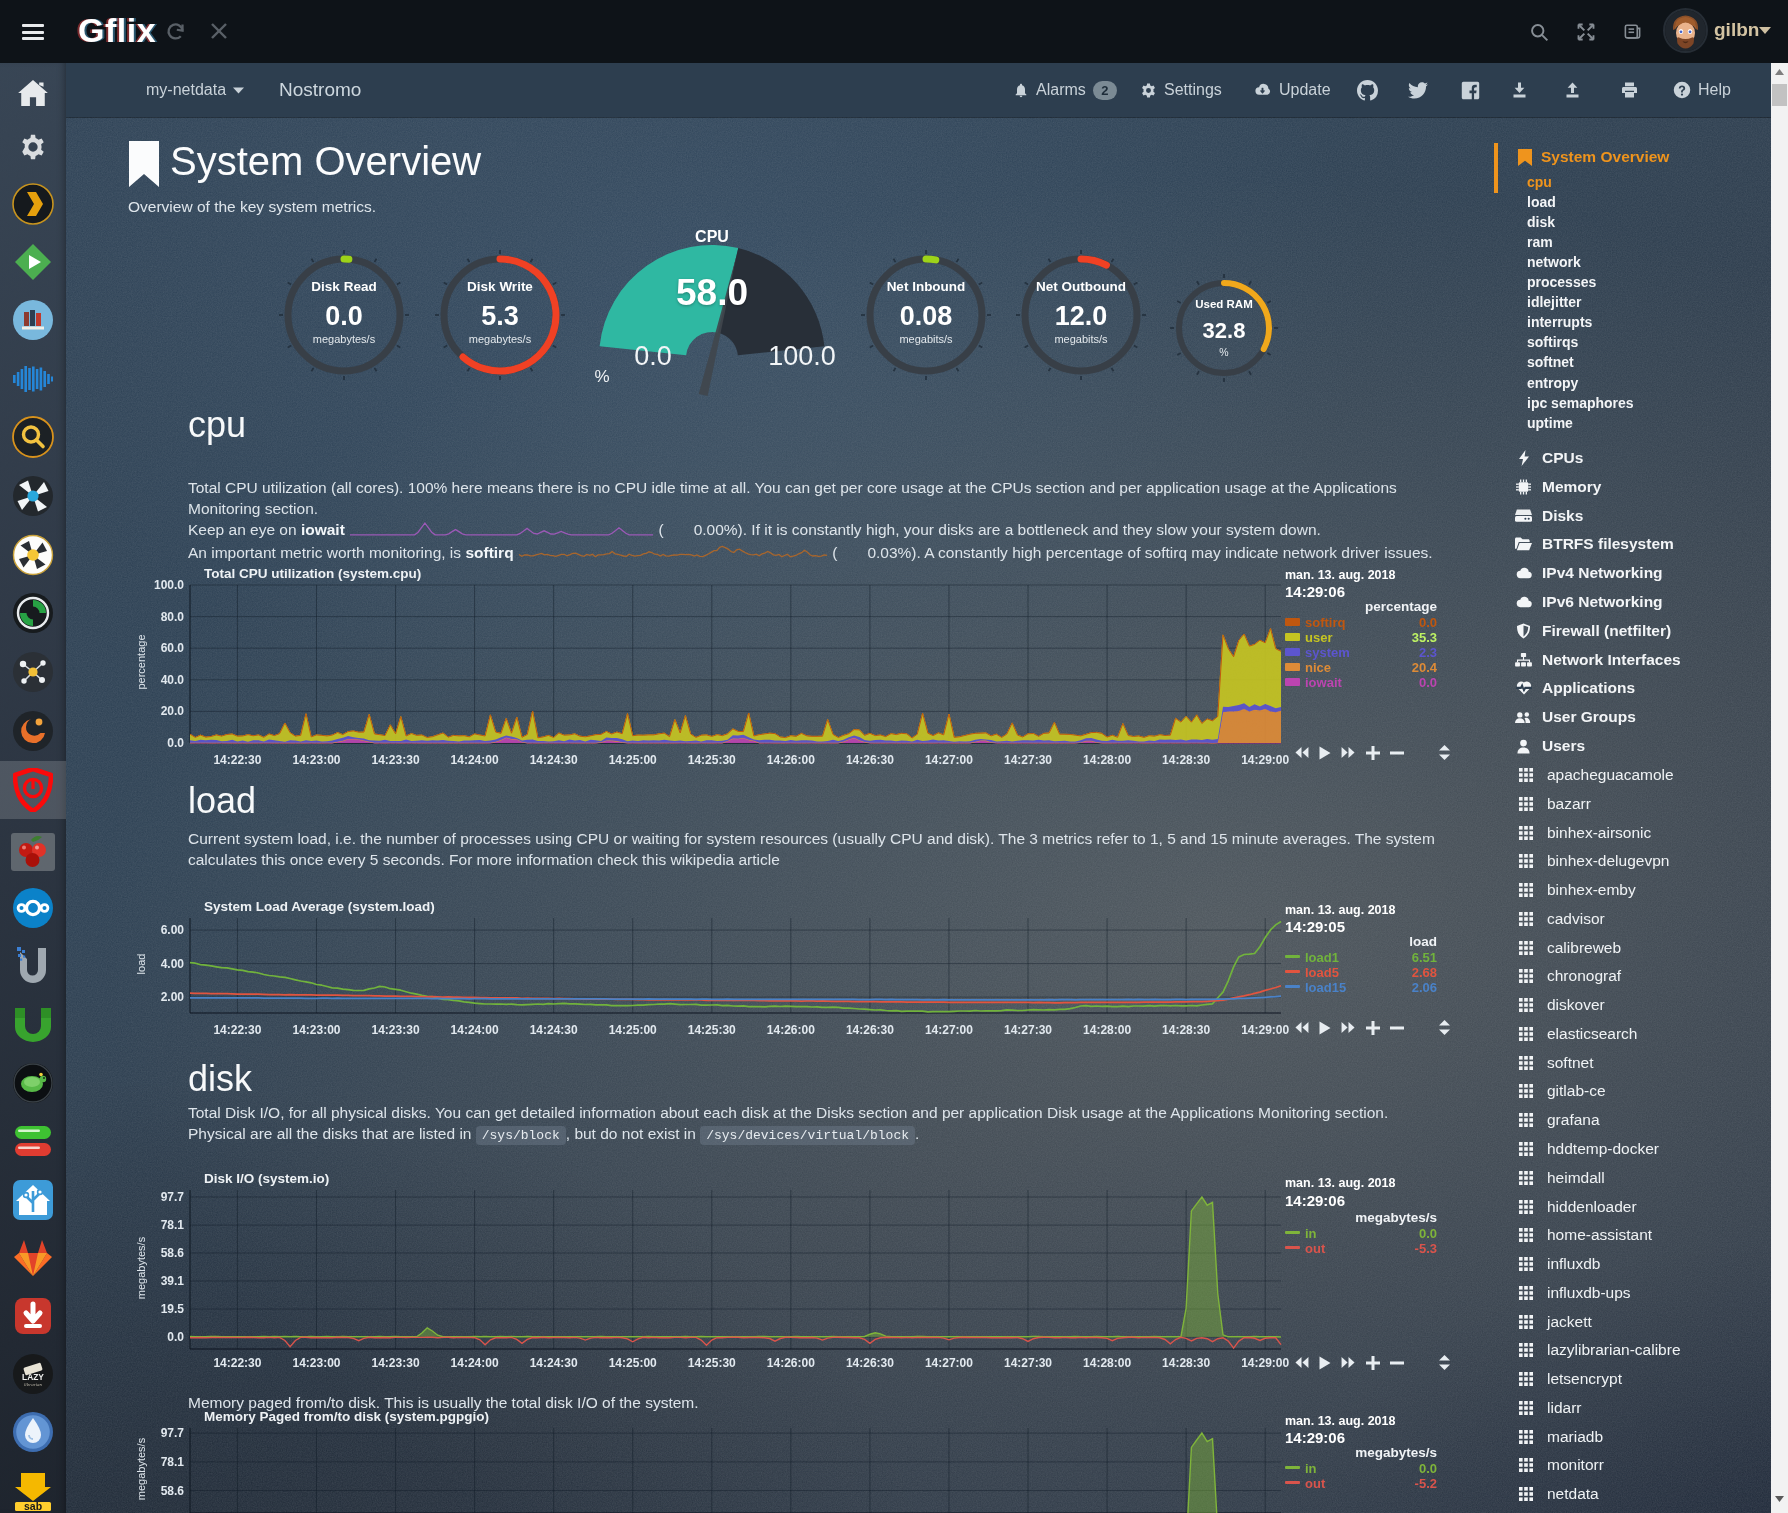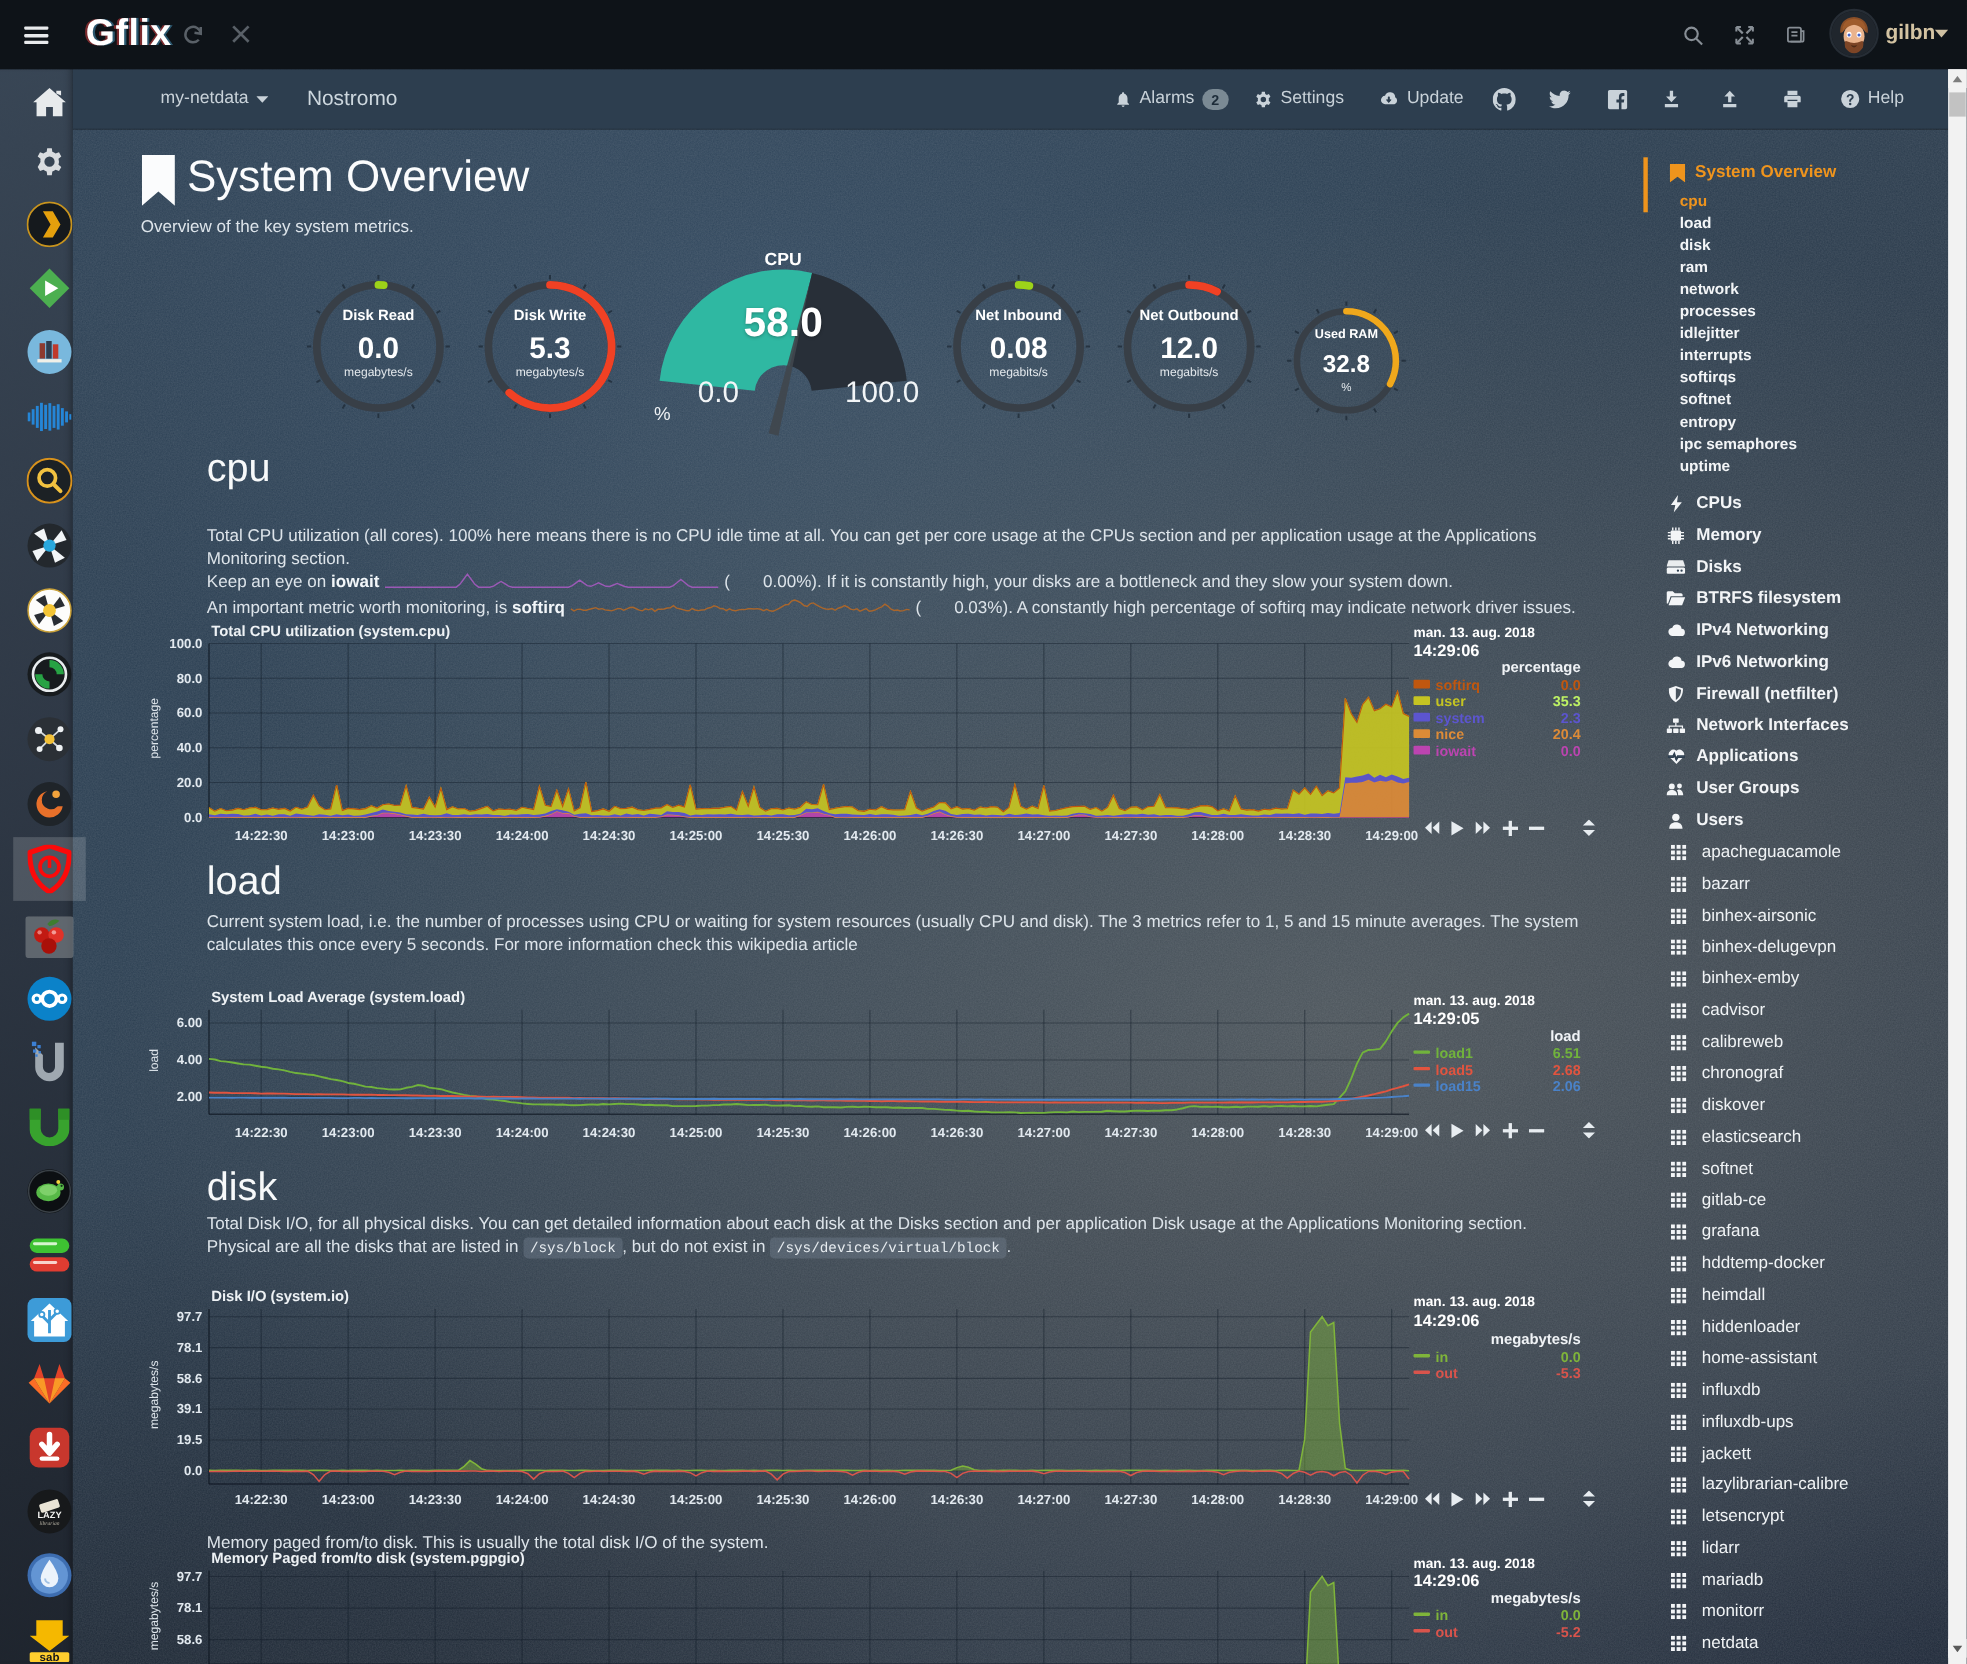--- a/index.html
+++ b/index.html
@@ -30,21 +30,21 @@
   .avatar-wrap { position:absolute; left:1663px; top:8px; width:45px; height:45px; border-radius:50%; overflow:hidden;
      background:#171c22; border:2px solid #262d35; }
   .username { position:absolute; left:1714px; top:19px; font-size:19px; color:#d3c3a2; font-weight:bold; }
   .user-caret { position:absolute; left:1759px; top:27px; width:0; height:0;
      border-left:6px solid transparent; border-right:6px solid transparent; border-top:7px solid #cfc0a2; }
 
   
   .appbar { position:absolute; left:0; top:63px; width:66px; height:1450px;
     background:linear-gradient(180deg, rgba(56,69,84,0.92) 0%, rgba(47,56,69,0.93) 40%, rgba(30,36,45,0.95) 100%);
     box-shadow:inset -6px 0 8px -6px rgba(0,0,0,0.45); z-index:10; }
-  .app-item { position:absolute; left:0; width:66px; height:58px; display:flex; align-items:center; justify-content:center; cursor:pointer;margin-left:12px; }
+  .app-item { position:absolute; left:0; width:66px; height:58px; display:flex; align-items:center; justify-content:center; cursor:pointer; }
   .app-item.active { background:rgba(255,255,255,0.16); }
   .app-item svg { display:block; }
 
   
   .nd-header { position:absolute; left:66px; top:63px; width:1706px; height:54px; background:#2d3e4f;
     box-shadow:0 1px 0 rgba(0,0,0,0.35); z-index:5; }
   .nd-h-item { position:absolute; top:0; height:54px; display:flex; align-items:center; gap:7px;
     color:#c9d2d9; font-size:16px; cursor:pointer; white-space:nowrap; }
   .nd-title { position:absolute; left:279px; z-index:7; height:54px; display:flex; align-items:center;
     color:#cdd7de; font-size:19px; }
@@ -76,21 +76,21 @@
   h2.sec { position:absolute; font-size:36px; font-weight:normal; color:#f7f9fa; }
   .para { position:absolute; width:1270px; font-size:15.5px; line-height:21px; color:#dde4ea; }
   .para b { color:#f2f6f9; }
   .para .spark { display:inline-block; vertical-align:-2px; }
   .gap { display:inline-block; width:30px; }
   code.path { font-family:"Liberation Mono","DejaVu Sans Mono",monospace; font-size:13px; color:#e7ecf0;
      background:rgba(110,125,140,0.45); border-radius:4px; padding:2px 6px; }
 
   .chart-block { position:absolute; overflow:hidden; }
   .chart-block svg.plot { position:absolute; left:0; top:0; }
-  .c-title { position:absolute; font-size:13.5px; font-weight:bold; color:#eef2f5; white-space:nowrap; }
+  .c-title { position:absolute; font-size:13.5px; font-weight:bold; color:#eef2f5; white-space:nowrap;margin-left:12px; }
   .c-date { position:absolute; font-size:12.5px; font-weight:bold; color:#ffffff; white-space:nowrap; }
   .c-time { position:absolute; font-size:15px; font-weight:bold; color:#fff; white-space:nowrap; }
   .c-unit { position:absolute; font-size:13.5px; font-weight:bold; color:#f0f3f6; text-align:right; width:120px; }
   .c-leg-row { position:absolute; font-size:13px; font-weight:bold; white-space:nowrap; }
   .c-leg-swatch { position:absolute; border-radius:1px; }
   .c-leg-val { position:absolute; font-size:13px; font-weight:bold; text-align:right; width:80px; }
   .c-ylabel { position:absolute; font-size:11px; color:#dfe6ec; transform:rotate(-90deg); transform-origin:center; white-space:nowrap; text-align:center; }
   .c-toolbar { position:absolute; display:flex; gap:10px; align-items:center; color:#e8edf1; }
   .c-toolbar svg { display:block; }
 

